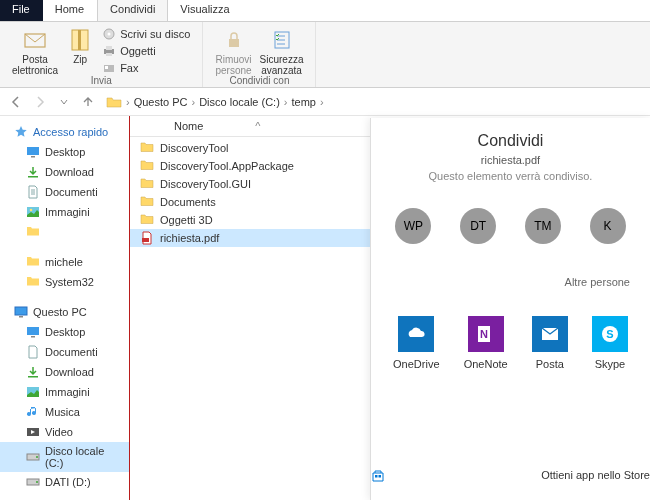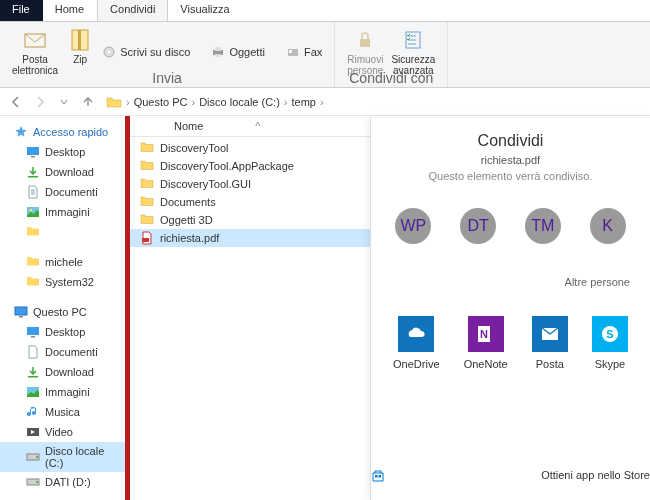--- a/index.html
+++ b/index.html
@@ -3,52 +3,52 @@
 <meta charset="utf-8">
 <style>
 *{box-sizing:border-box;margin:0;padding:0;font-family:"Segoe UI",Arial,sans-serif;font-size:11px;color:#333}
 body{width:650px;height:500px;background:#fff;overflow:hidden;position:relative}
 .tabs{display:flex;height:22px;border-bottom:1px solid #d0d0d0;background:#fff}
 .tab{padding:3px 12px;cursor:pointer;border-right:1px solid transparent}
 .tab.file{background:#0f172a;color:#fff}
 .tab.active{background:#f5f5f5;border-left:1px solid #d0d0d0;border-right:1px solid #d0d0d0}
 .ribbon{display:flex;height:66px;background:#f5f5f5;border-bottom:1px solid #d0d0d0}
 .rgroup{display:flex;flex-direction:column;align-items:center;padding:2px 8px;border-right:1px solid #e3e3e3;position:relative}
-.rgroup-label{position:absolute;bottom:1px;font-size:14px;color:#666;width:100%;text-align:center}
+.rgroup-label{position:absolute;bottom:1px;font-size:10px;color:#666;width:100%;text-align:center}
 .rbtn-lg{display:flex;flex-direction:column;align-items:center;padding:2px 4px;cursor:pointer;height:54px;justify-content:flex-start}
 .rbtn-lg .ico{width:28px;height:26px;display:flex;align-items:center;justify-content:center}
 .rbtn-lg span{font-size:10px;text-align:center;line-height:11px;margin-top:1px}
-.rcol{display:flex;flex-direction:row;gap:13px;padding-top:2px}
+.rcol{display:flex;flex-direction:column;gap:1px;padding-top:2px}
 .rbtn-sm{display:flex;align-items:center;gap:4px;padding:1px 4px;cursor:pointer;font-size:10px;color:#999}
 .rbtn-sm .ico{width:14px;height:14px}
 .nav{display:flex;align-items:center;height:28px;padding:3px 6px;gap:4px;border-bottom:1px solid #e5e5e5}
 .nav-arrow{width:20px;height:20px;display:flex;align-items:center;justify-content:center;color:#888;cursor:pointer}
 .crumb{display:flex;align-items:center;gap:2px;padding:2px 4px;cursor:pointer}
 .crumb .sep{color:#888;margin:0 2px}
 .body{display:flex;height:384px}
-.sidebar{width:130px;border-right:5px solid #b91c1c;overflow:hidden;padding-top:6px}
+.sidebar{width:130px;border-right:1px solid #b91c1c;overflow:hidden;padding-top:6px}
 .sb-item{display:flex;align-items:center;gap:5px;padding:3px 6px 3px 14px;cursor:pointer}
 .sb-item.l2{padding-left:26px}
 .sb-item.sel{background:#cce8ff}
 .sb-item .ico{width:14px;height:14px;flex-shrink:0}
 .sb-sep{height:10px}
 .content{flex:1;position:relative}
 .cols{display:flex;padding:4px 10px;border-bottom:1px solid #e5e5e5;font-size:11px;color:#555}
 .cols .col{cursor:pointer;display:flex;align-items:center;gap:12px}
 .files{padding:2px 0}
 .file-row{display:flex;align-items:center;gap:6px;padding:2px 10px;cursor:pointer}
 .file-row.sel{background:#cce8ff}
 .file-row .ico{width:14px;height:14px;flex-shrink:0}
 .share-panel{position:absolute;right:0;top:118px;width:280px;height:382px;background:#fff;border-left:1px solid #ddd;box-shadow:-2px 0 8px rgba(0,0,0,0.08);padding:14px 10px;text-align:center}
 .share-title{font-size:16px;color:#333;margin-bottom:4px}
 .share-file{font-size:11px;color:#555;margin-bottom:4px}
 .share-sub{font-size:11px;color:#888;margin-bottom:26px}
 .contacts{display:flex;justify-content:space-around;margin-bottom:32px}
 .contact{display:flex;flex-direction:column;align-items:center;gap:4px;cursor:pointer}
-.avatar{width:36px;height:36px;border-radius:50%;background:#9a9a9a;color:#4c1d95;display:flex;align-items:center;justify-content:center;font-size:16px}
+.avatar{width:36px;height:36px;border-radius:50%;background:#9a9a9a;color:#000000;display:flex;align-items:center;justify-content:center;font-size:12px}
 .share-other{text-align:right;font-size:11px;color:#666;padding-right:10px;margin-bottom:28px}
 .apps{display:flex;justify-content:space-around;margin-bottom:30px}
 .app{display:flex;flex-direction:column;align-items:center;gap:6px;cursor:pointer}
 .app-ico{width:36px;height:36px;display:flex;align-items:center;justify-content:center;color:#fff;font-size:18px}
 .store-link{color:#0078d7;font-size:11px;cursor:pointer;display:flex;align-items:center;justify-content:space-between;gap:6px;position:absolute;bottom:18px;width:100%;left:0}
 
 svg{display:block}
 </style>
 </head>
 <body>

